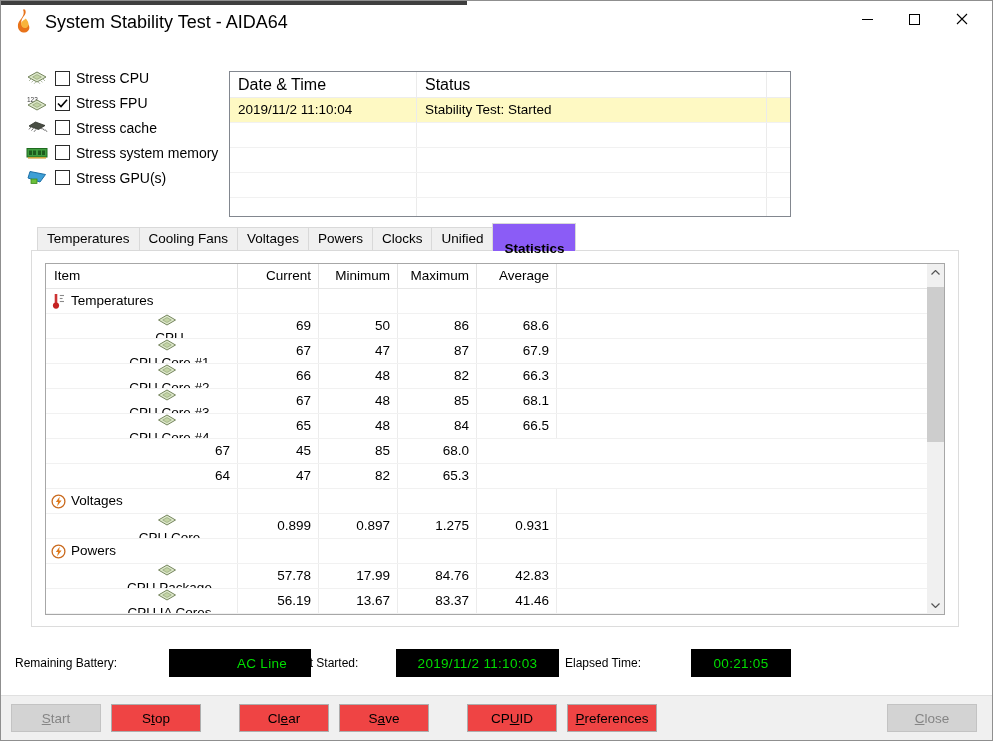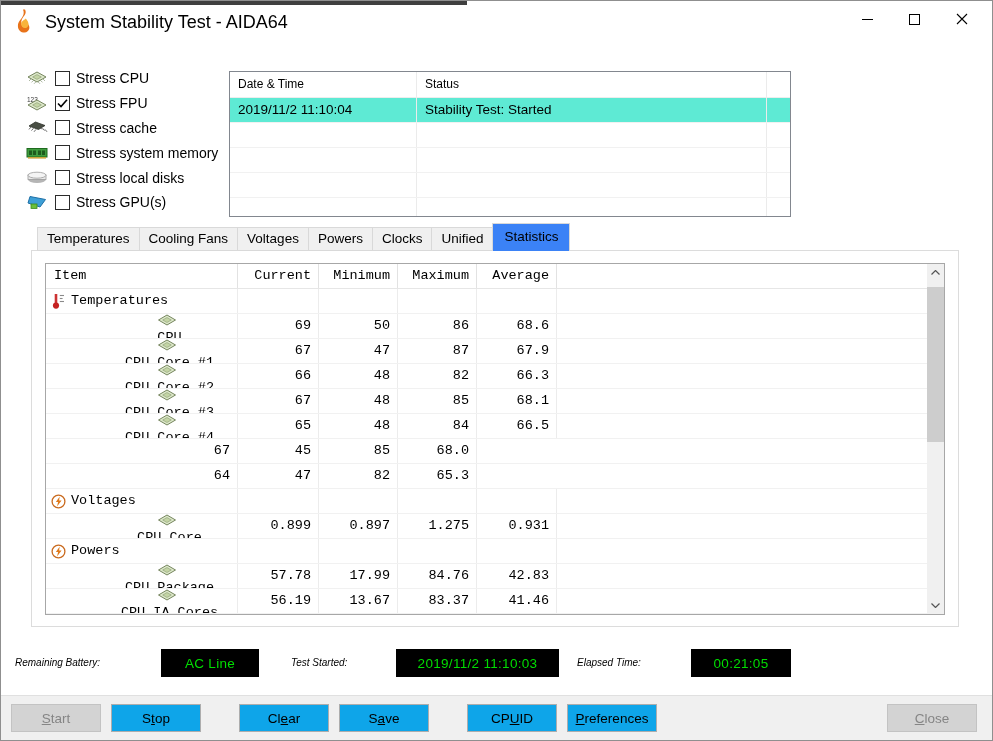--- a/index.html
+++ b/index.html
@@ -28,36 +28,36 @@
             display:flex;align-items:center;justify-content:center;}
   .stress-label{margin-left:6px;font-size:14px;white-space:nowrap;}
 
   
   #log-table{position:absolute;left:228px;top:70px;width:562px;height:146px;
              border:1px solid #82878f;background:#fff;box-sizing:border-box;overflow:hidden;}
   .log-grid{display:grid;grid-template-columns:187px 350px 1fr;}
   .log-grid > div{border-right:1px solid #ebebeb;overflow:hidden;white-space:nowrap;}
   .log-grid > div:last-child{border-right:none;}
   .log-header{height:25px;line-height:25px;border-bottom:1px solid #ededed;}
-  .log-header > div{padding-left:8px;font-size:12px;}
+  .log-header > div{padding-left:8px;font-size:16px;}
   .log-row{height:24px;line-height:24px;font-size:13.5px;border-bottom:1px solid #f1f1f1;}
   .log-row > div{padding-left:8px;}
-  .log-row.selected{background:#5eead4;}
+  .log-row.selected{background:#fef9c3;}
 
   
   #tabs{position:absolute;left:36px;top:225px;height:25px;display:flex;align-items:flex-end;z-index:3;}
   .tab{box-sizing:border-box;height:24px;line-height:22px;padding:0 9px;background:#f0f0f0;
        border:1px solid #d9d9d9;font-size:13.5px;white-space:nowrap;cursor:default;}
   .tab + .tab{margin-left:-1px;}
-  .tab.active{background:#3b82f6;height:28px;line-height:25px;margin-top:-3px;border-bottom:none;
-              position:relative;z-index:4;padding:0 11px;}
+  .tab.active{background:#8b5cf6;height:28px;line-height:25px;margin-top:-3px;border-bottom:none;
+              position:relative;z-index:4;padding:12px 11px;font-weight:bold;}
 
   
   #tab-panel{position:absolute;left:30px;top:249px;width:928px;height:377px;
-             border:1px solid #dcdcdc;background:#fff;box-sizing:border-box;font-family:Liberation Mono, monospace;}
+             border:1px solid #dcdcdc;background:#fff;box-sizing:border-box;}
   #stats-table{position:absolute;left:13px;top:12px;width:900px;height:352px;
                border:1px solid #a7a7a7;box-sizing:border-box;background:#fff;overflow:hidden;}
   .st-content{position:absolute;left:0;top:0;right:17px;bottom:0;overflow:hidden;}
   .st-grid{display:grid;grid-template-columns:192px 81px 79px 79px 80px 1fr;height:24px;line-height:24px;font-size:13.5px;}
   .st-grid > div{border-right:1px solid #ececec;overflow:hidden;white-space:nowrap;}
   .st-grid > div:last-child{border-right:none;}
   .st-header{border-bottom:1px solid #e6e6e6;}
   .st-header > div{border-right:1px solid #e2e2e2;}
   .st-header > div:last-child{border-right:none;}
   .st-h-item{padding-left:8px;}
@@ -69,28 +69,28 @@
   .st-item-cell .ic{display:flex;align-items:center;margin-right:5px;}
 
   
   .st-scrollbar{position:absolute;top:0;right:0;width:17px;height:100%;background:#f0f0f0;}
   .st-sb-btn{position:absolute;left:0;width:17px;height:17px;display:flex;align-items:center;justify-content:center;}
   .st-sb-up{top:0;} .st-sb-down{bottom:0;}
   .st-sb-thumb{position:absolute;left:0;top:23px;width:17px;height:155px;background:#cdcdcd;}
 
   
   #status-row{position:absolute;left:0;top:648px;width:100%;height:28px;}
-  .status-label{position:absolute;top:0;line-height:28px;font-size:10px;white-space:nowrap;font-style:italic;}
+  .status-label{position:absolute;top:0;line-height:28px;font-size:12px;white-space:nowrap;}
   .led{position:absolute;top:0;height:28px;display:flex;align-items:center;justify-content:center;
        font-size:13.5px;letter-spacing:0.3px;}
 
   
   #button-bar{position:absolute;left:0;top:694px;width:100%;height:45px;background:#f0f0f0;
               border-top:1px solid #e0e0e0;box-sizing:border-box;}
-  .pushbtn{position:absolute;top:8px;width:90px;height:28px;background:#0ea5e9;border:1px solid #adadad;
+  .pushbtn{position:absolute;top:8px;width:90px;height:28px;background:#ef4444;border:1px solid #adadad;
            font-size:13.5px;font-family:inherit;color:#000;text-align:center;line-height:26px;box-sizing:border-box;cursor:default;}
   .pushbtn.disabled{background:#d3d3d3;border-color:#c3c3c3;color:#858585;}
   .ul{text-decoration:underline;}
   .ic svg{display:block;}
 </style>
 </head>
 <body>
 
 <div id="window">
   <div class="top-artifact"></div>
@@ -179,31 +179,20 @@
               <rect x="3" y="4.5" width="3" height="4.5"></rect>
               <rect x="7" y="4.5" width="3" height="4.5"></rect>
               <rect x="12" y="4.5" width="3" height="4.5"></rect>
               <rect x="16" y="4.5" width="3" height="4.5"></rect>
             </g>
             <rect x="2" y="11" width="18" height="1.6" fill="#c9a53a"></rect>
           </svg>
         </span>
         <span class="checkbox"></span>
         <span class="stress-label">Stress system memory</span>
-      </div>
-      <div class="stress-row">
-        <span class="ic stress-ic">
-          <svg width="22" height="13" viewBox="0 0 22 13">
-            <ellipse cx="11" cy="8.5" rx="9" ry="3.4" fill="#b5b5b5"></ellipse>
-            <rect x="2" y="4" width="18" height="4.5" fill="#e9e9e9" stroke="#9a9a9a" stroke-width="0.8"></rect>
-            <ellipse cx="11" cy="4.2" rx="9" ry="3" fill="#f4f4f4" stroke="#9a9a9a" stroke-width="0.8"></ellipse>
-          </svg>
-        </span>
-        <span class="checkbox"></span>
-        <span class="stress-label">Stress local disks</span>
       </div>
       <div class="stress-row">
         <span class="ic stress-ic">
           <svg width="22" height="15" viewBox="0 0 22 15">
             <polygon points="4,1.5 19.5,4.5 14,12 2,8" fill="#3d9fd6" stroke="#1d6fa6"></polygon>
             <rect x="5" y="9" width="6" height="4.5" fill="#6abf3a" stroke="#3d8a1d" stroke-width="0.8"></rect>
           </svg>
         </span>
         <span class="checkbox"></span>
         <span class="stress-label">Stress GPU(s)</span>
@@ -479,24 +468,24 @@
                 <polyline points="0.5,0.5 4.5,4.5 8.5,0.5" fill="none" stroke="#555" stroke-width="1.2"></polyline>
               </svg>
             </span>
           </div>
       </div>
     </div>
   </div>
 
   <div id="status-row">
       <span class="status-label" style="left: 14px;">Remaining Battery:</span>
-      <div class="led" style="left: 160px; width: 98px; background: rgb(0, 0, 0); color: rgb(0, 220, 0);">AC Line</div>
+      <div class="led" style="left: 168px; width: 98px; background: rgb(0, 0, 0); color: rgb(0, 220, 0); padding-left: 44px;">AC Line</div>
       <span class="status-label" style="left: 290px;">Test Started:</span>
       <div class="led" style="left: 395px; width: 163px; background: rgb(0, 0, 0); color: rgb(0, 220, 0);">2019/11/2 11:10:03</div>
-      <span class="status-label" style="left: 576px; text-align: center;">Elapsed Time:</span>
+      <span class="status-label" style="left: 564px; text-align: center;">Elapsed Time:</span>
       <div class="led" style="left: 690px; width: 100px; background: rgb(0, 0, 0); color: rgb(0, 220, 0);">00:21:05</div>
     </div>
 
   <div id="button-bar">
       <button class="pushbtn disabled" aria-disabled="true" style="left: 10px;"><span class="ul">S</span>tart</button>
       <button class="pushbtn" style="left: 110px;">S<span class="ul">t</span>op</button>
       <button class="pushbtn" style="left: 238px;">Cl<span class="ul">e</span>ar</button>
       <button class="pushbtn" style="left: 338px;">S<span class="ul">a</span>ve</button>
       <button class="pushbtn" style="left: 466px;">CP<span class="ul">U</span>ID</button>
       <button class="pushbtn" style="left: 566px;"><span class="ul">P</span>references</button>

